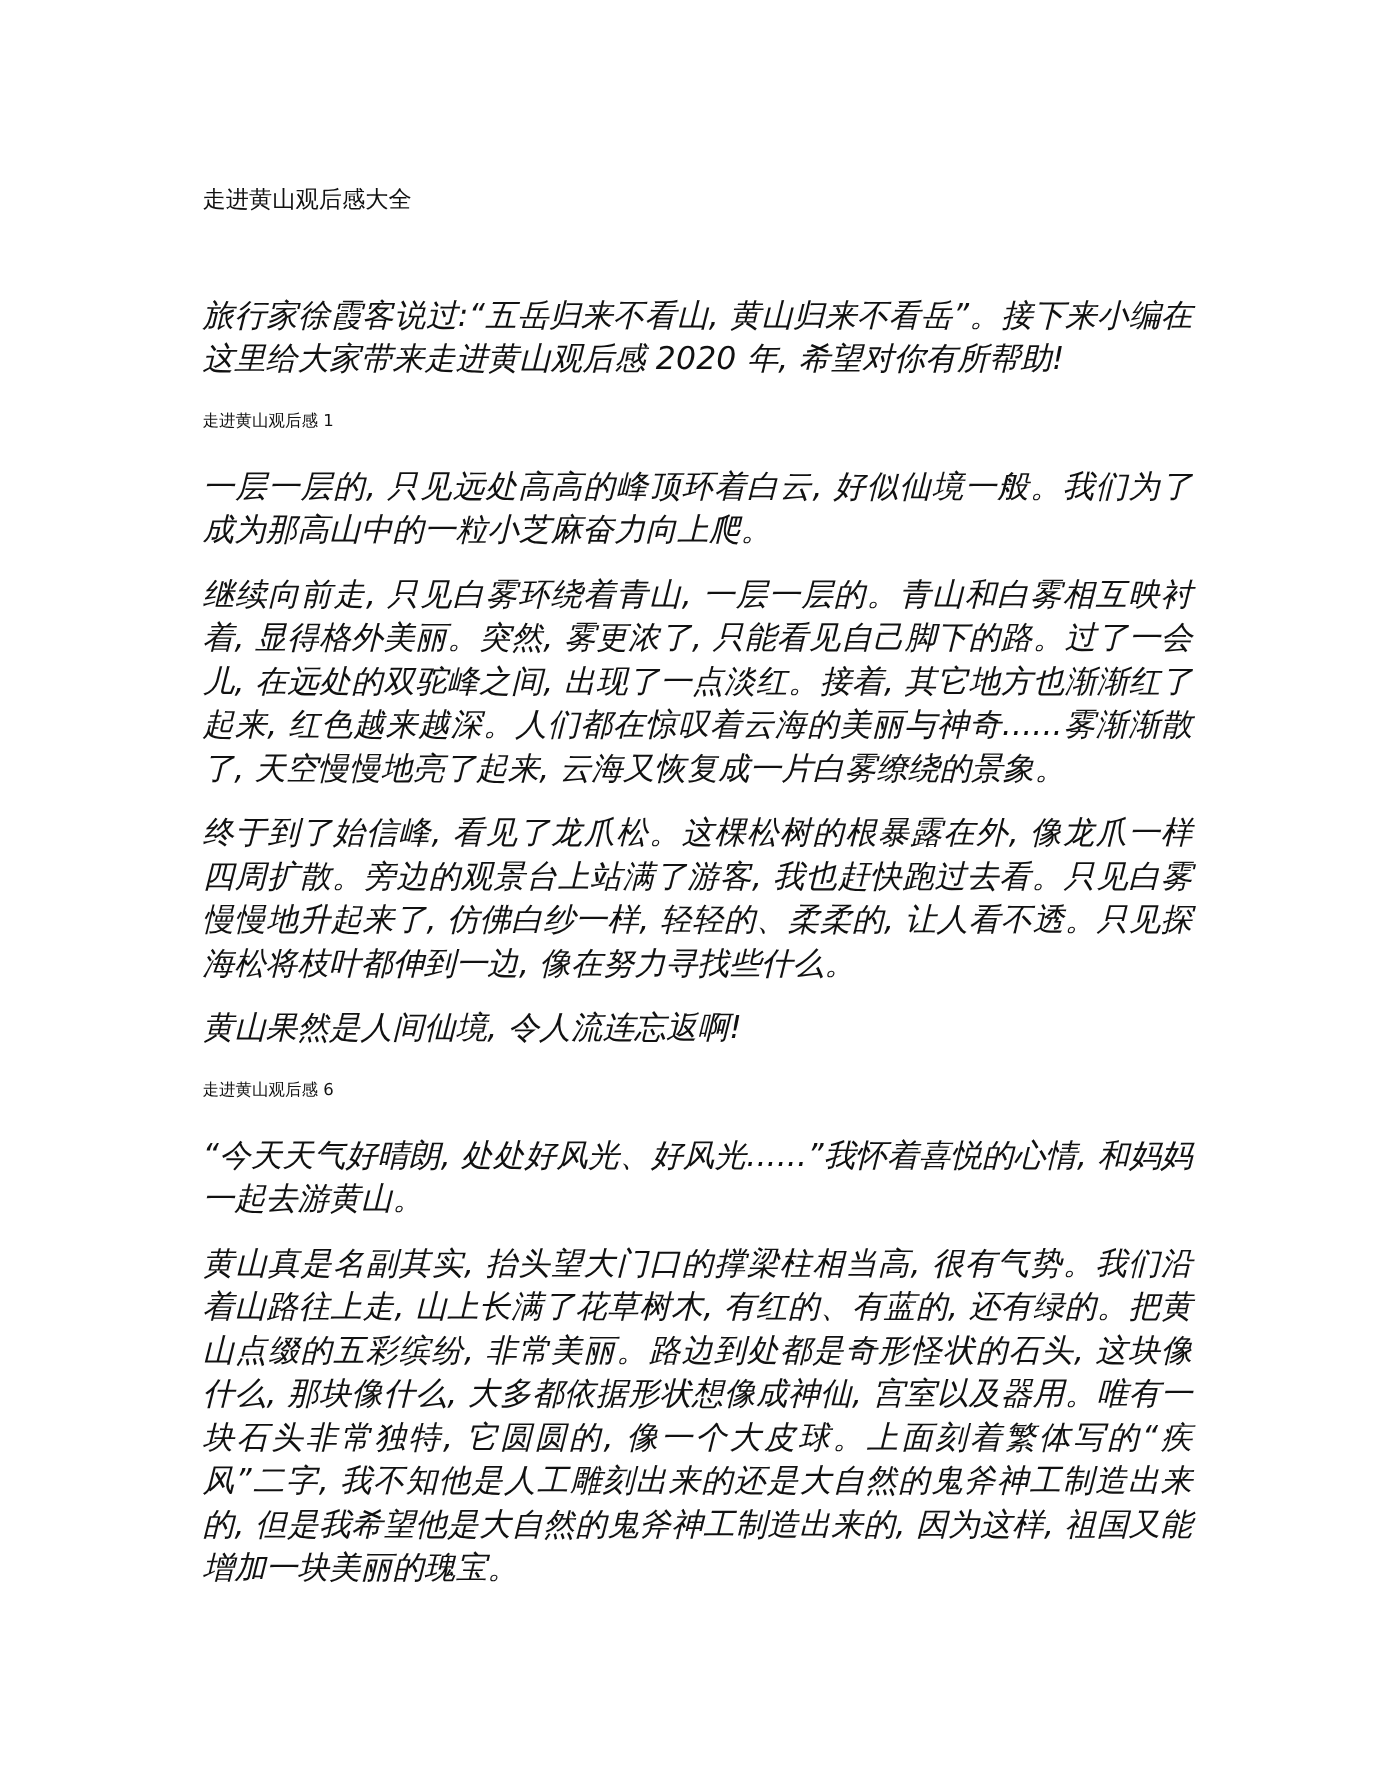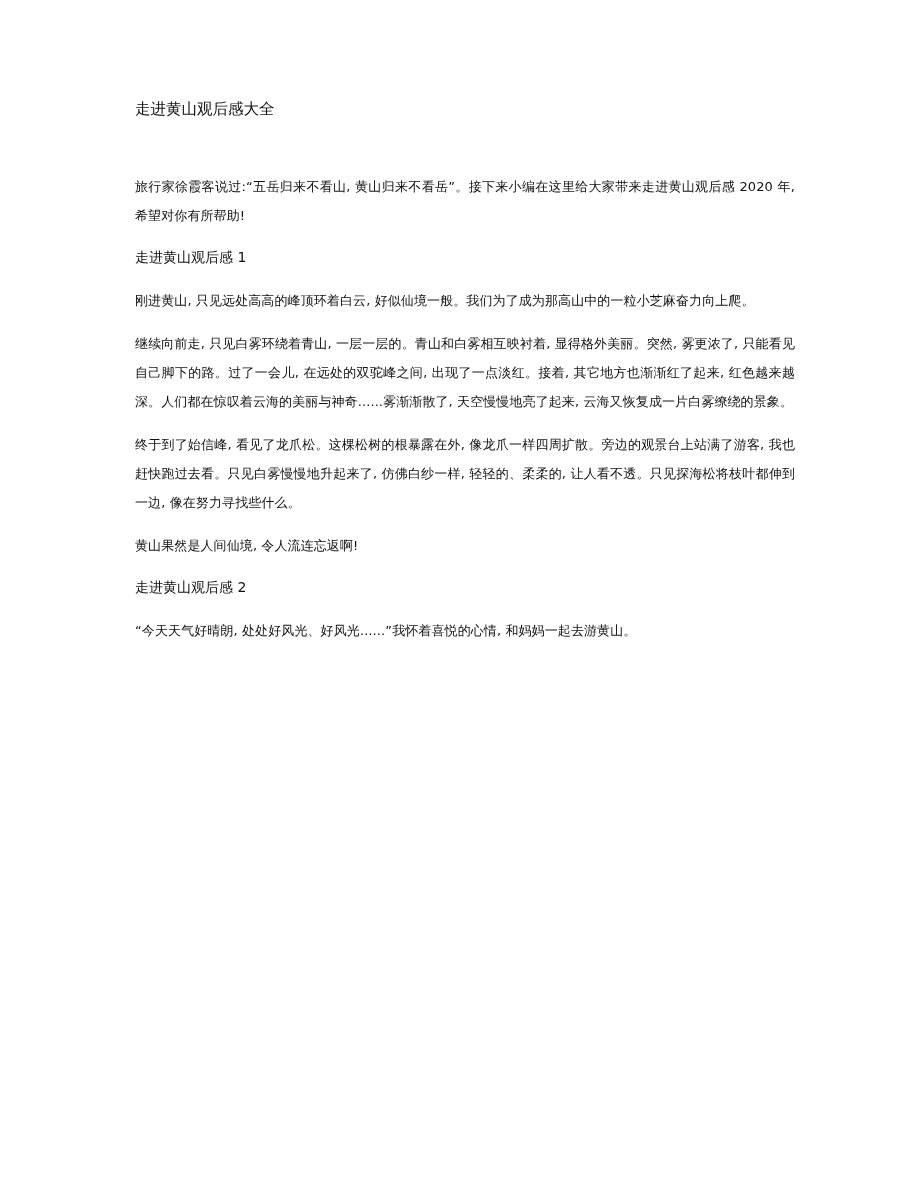--- a/index.html
+++ b/index.html
@@ -11,49 +11,51 @@
       width: 920px;
       height: 1191px;
       position: relative;
       overflow: hidden;
       font-family: "DejaVu Sans", "Liberation Sans", sans-serif;
       color: #111111;
     }
     .page {
       position: absolute;
       left: 135px;
-      top: 96px;
+      top: 120px;
       width: 660px;
     }
     .title {
       font-size: 15.5px;
       line-height: 26px;
       margin: 0 0 50px 0;
       font-weight: normal;
     }
     .para {
-      font-size: 13px;
+      font-size: 21px;
       line-height: 29px;
       margin: 0 0 14px 0;
       text-align: justify;
       letter-spacing: 0.1px;
+      font-style: italic;
     }
     .heading {
-      font-size: 14px;
+      font-size: 11px;
       line-height: 26px;
       margin: 0 0 16px 0;
     }
   </style>
 </head>
 <body>
 
 <div class="page">
   <div class="title">走进黄山观后感大全</div>
 
   <p class="para">旅行家徐霞客说过:“五岳归来不看山, 黄山归来不看岳”。接下来小编在这里给大家带来走进黄山观后感 2020 年, 希望对你有所帮助!</p>
   <div class="heading">走进黄山观后感 1</div>
-  <p class="para">刚进黄山, 只见远处高高的峰顶环着白云, 好似仙境一般。我们为了成为那高山中的一粒小芝麻奋力向上爬。</p>
+  <p class="para">一层一层的, 只见远处高高的峰顶环着白云, 好似仙境一般。我们为了成为那高山中的一粒小芝麻奋力向上爬。</p>
   <p class="para">继续向前走, 只见白雾环绕着青山, 一层一层的。青山和白雾相互映衬着, 显得格外美丽。突然, 雾更浓了, 只能看见自己脚下的路。过了一会儿, 在远处的双驼峰之间, 出现了一点淡红。接着, 其它地方也渐渐红了起来, 红色越来越深。人们都在惊叹着云海的美丽与神奇......雾渐渐散了, 天空慢慢地亮了起来, 云海又恢复成一片白雾缭绕的景象。</p>
   <p class="para">终于到了始信峰, 看见了龙爪松。这棵松树的根暴露在外, 像龙爪一样四周扩散。旁边的观景台上站满了游客, 我也赶快跑过去看。只见白雾慢慢地升起来了, 仿佛白纱一样, 轻轻的、柔柔的, 让人看不透。只见探海松将枝叶都伸到一边, 像在努力寻找些什么。</p>
   <p class="para">黄山果然是人间仙境, 令人流连忘返啊!</p>
-  <div class="heading">走进黄山观后感 2</div>
+  <div class="heading">走进黄山观后感 6</div>
   <p class="para">“今天天气好晴朗, 处处好风光、好风光......”我怀着喜悦的心情, 和妈妈一起去游黄山。</p>
+  <p class="para">黄山真是名副其实, 抬头望大门口的撑梁柱相当高, 很有气势。我们沿着山路往上走, 山上长满了花草树木, 有红的、有蓝的, 还有绿的。把黄山点缀的五彩缤纷, 非常美丽。路边到处都是奇形怪状的石头, 这块像什么, 那块像什么, 大多都依据形状想像成神仙, 宫室以及器用。唯有一块石头非常独特, 它圆圆的, 像一个大皮球。上面刻着繁体写的“疾风”二字, 我不知他是人工雕刻出来的还是大自然的鬼斧神工制造出来的, 但是我希望他是大自然的鬼斧神工制造出来的, 因为这样, 祖国又能增加一块美丽的瑰宝。</p>
 </div>
 
 </body></html>

